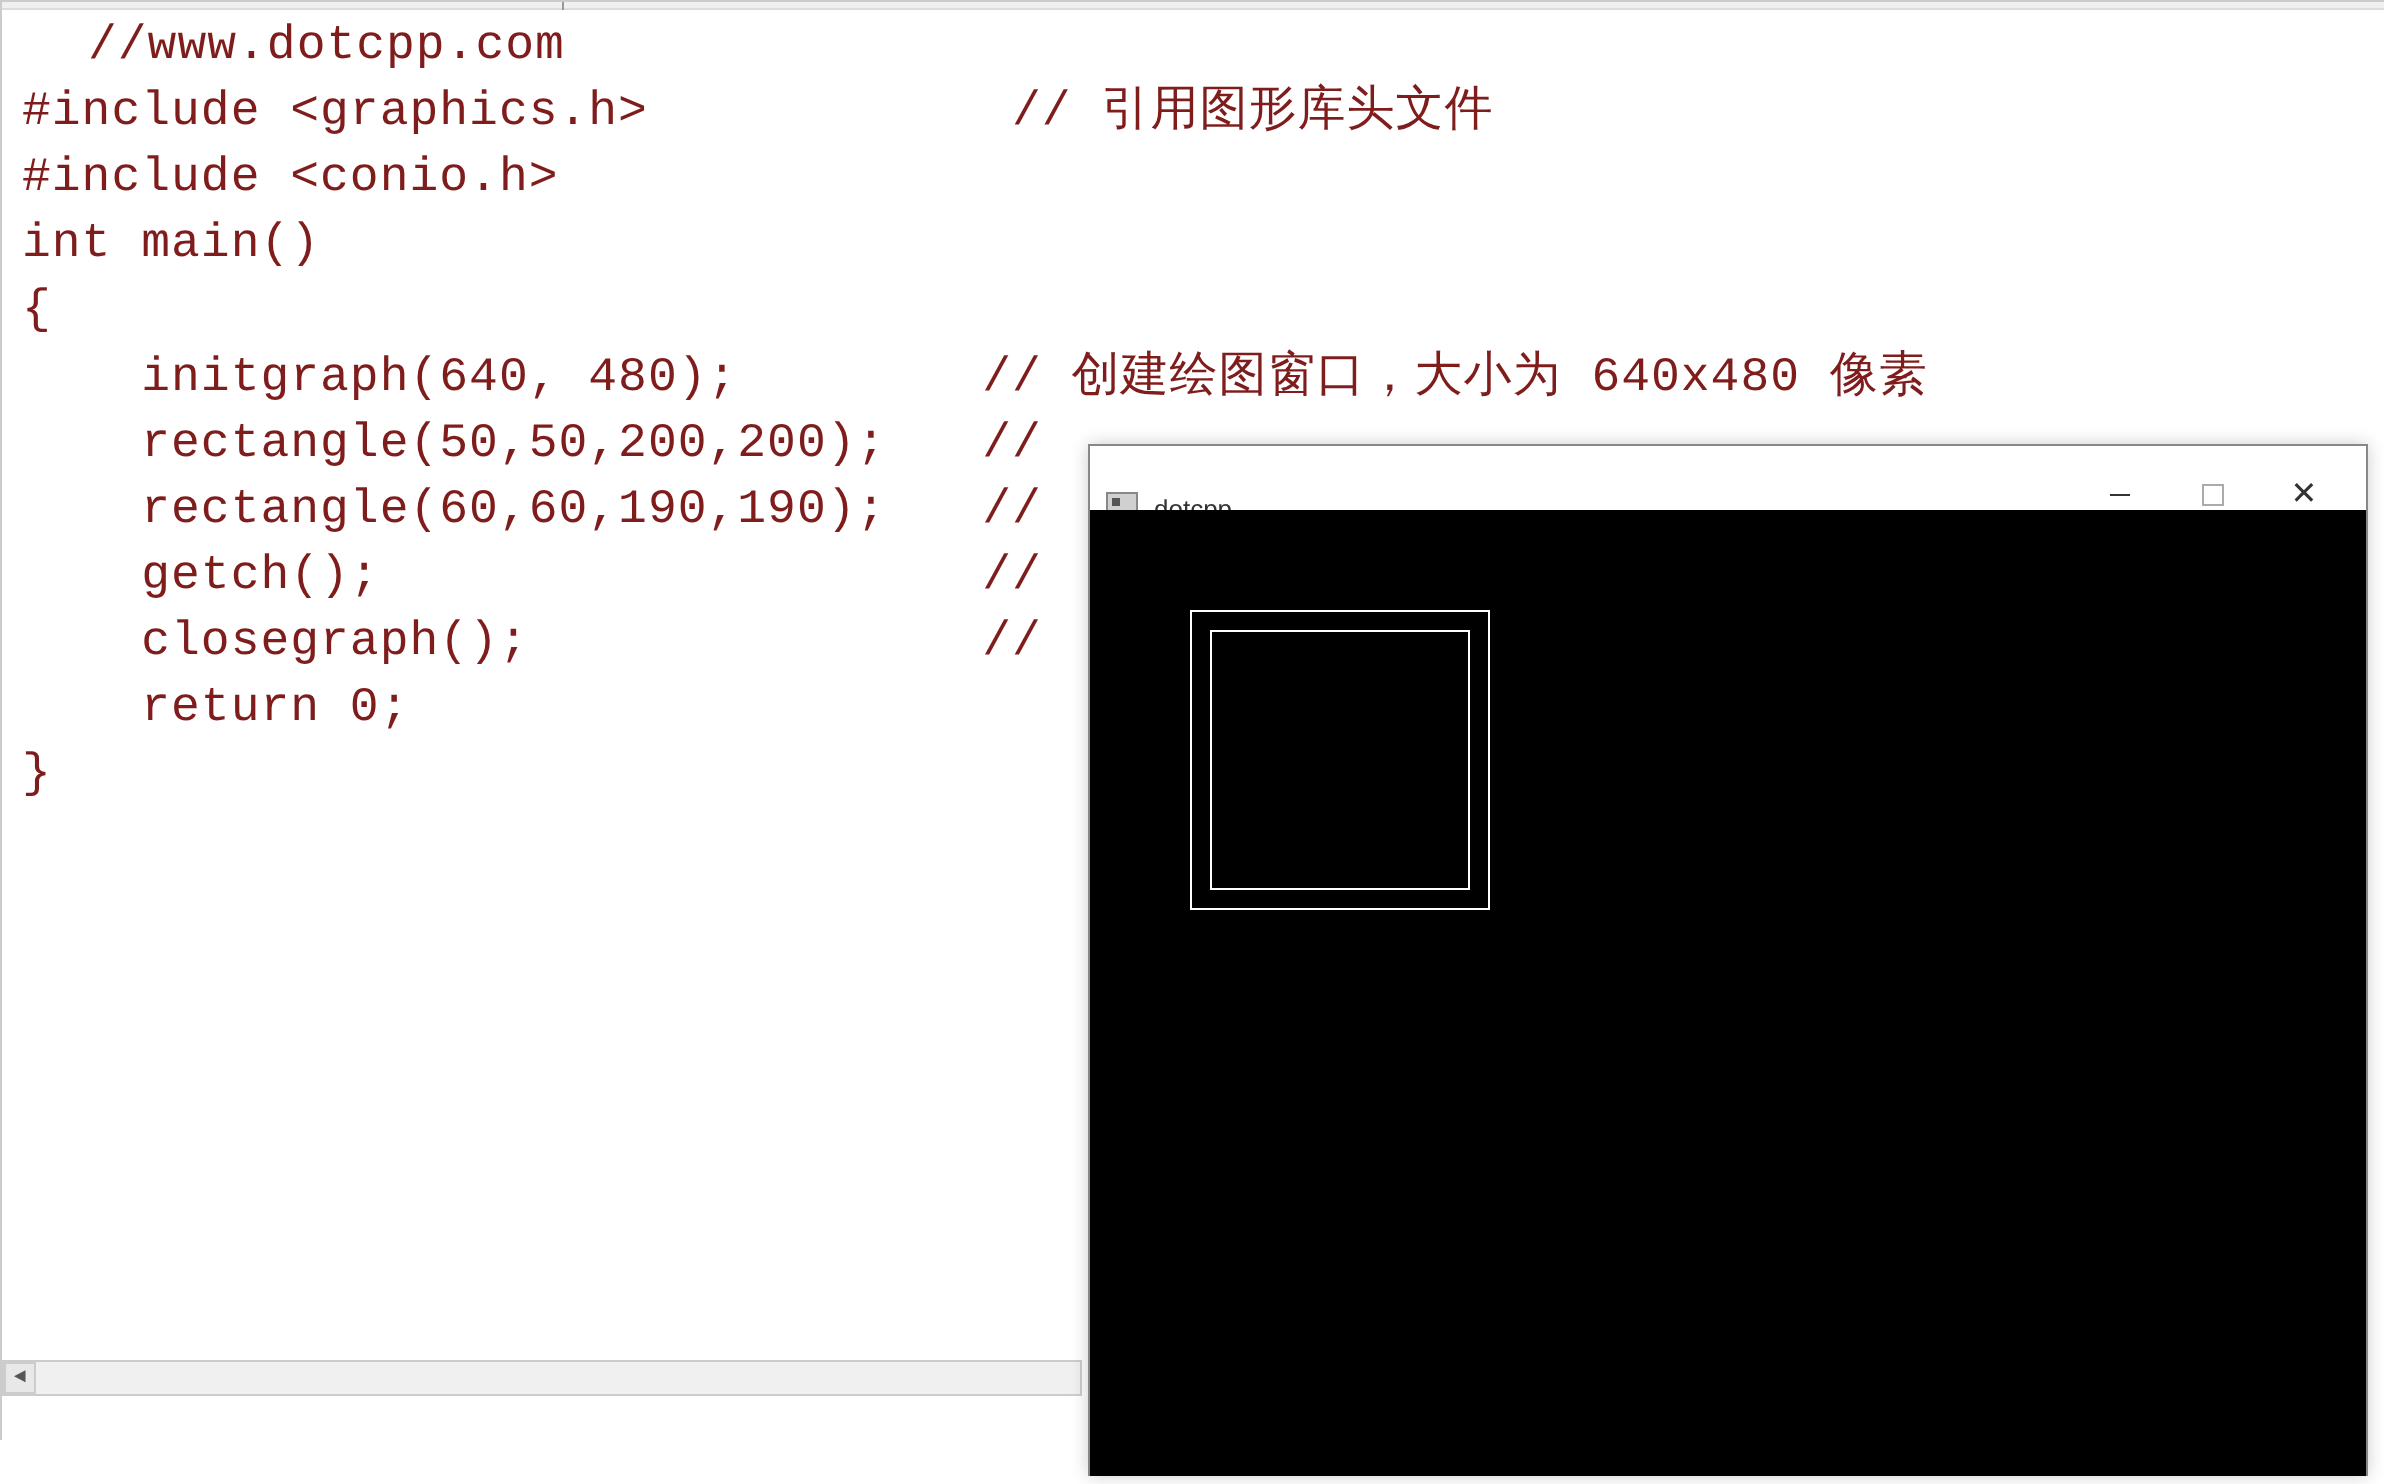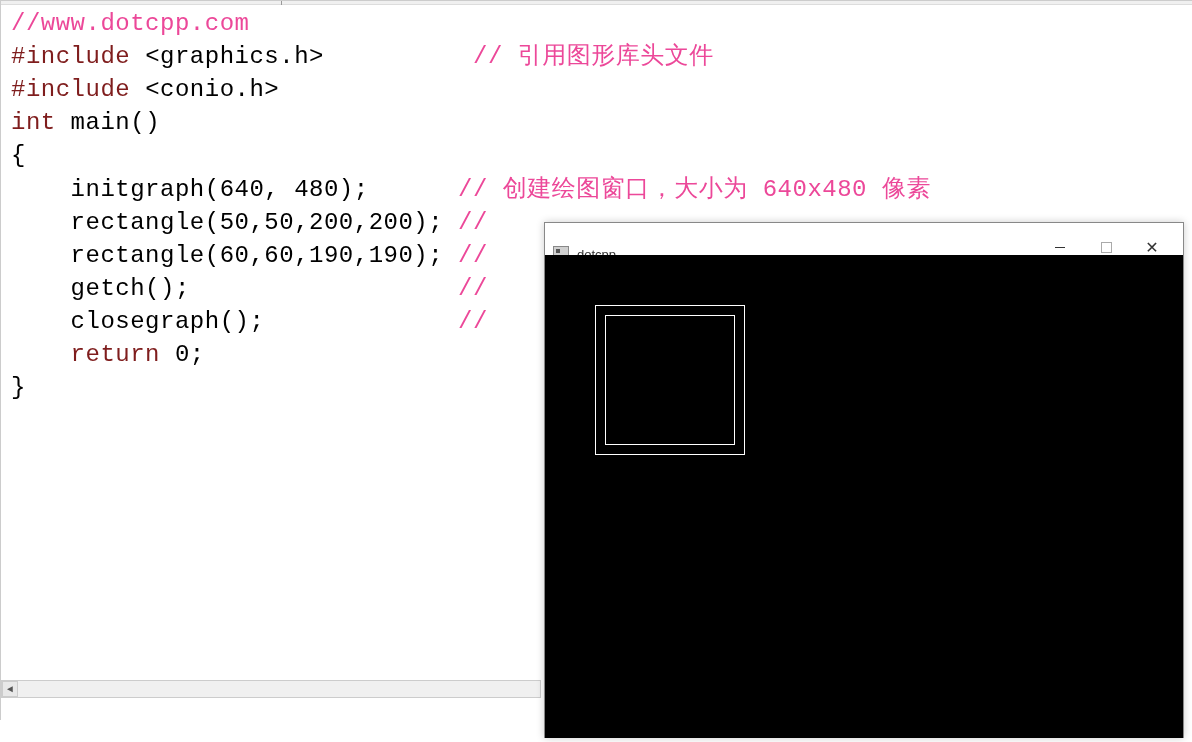--- a/index.html
+++ b/index.html
@@ -44,23 +44,23 @@
       background: #999;
     }
     .code-area {
       position: absolute;
       top: 6px;
       left: 10px;
       white-space: pre;
       line-height: 1.38;
       letter-spacing: 0.5px;
     }
-    .c-green { color: #ec4899; }
+    .c-green { color: #7f1d1d; margin-left: 33px; }
     .c-blue { color: #7f1d1d; }
-    .c-black { color: #000000; margin-top: 21px; }
+    .c-black { color: #7f1d1d; margin-top: 21px; }
     
     .scrollbar-bottom-left {
       position: absolute;
       bottom: 22px;
       left: 0;
       width: 540px;
       height: 18px;
       background: #f0f0f0;
       border: 1px solid #ccc;
     }

